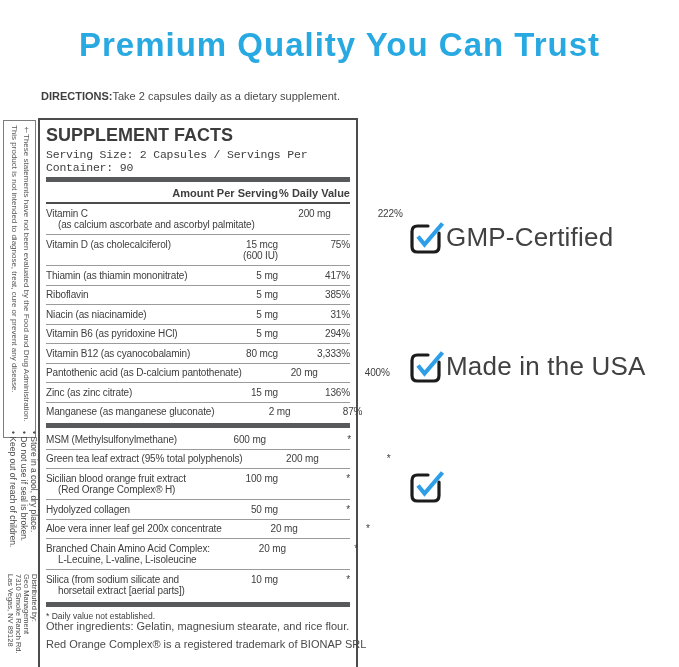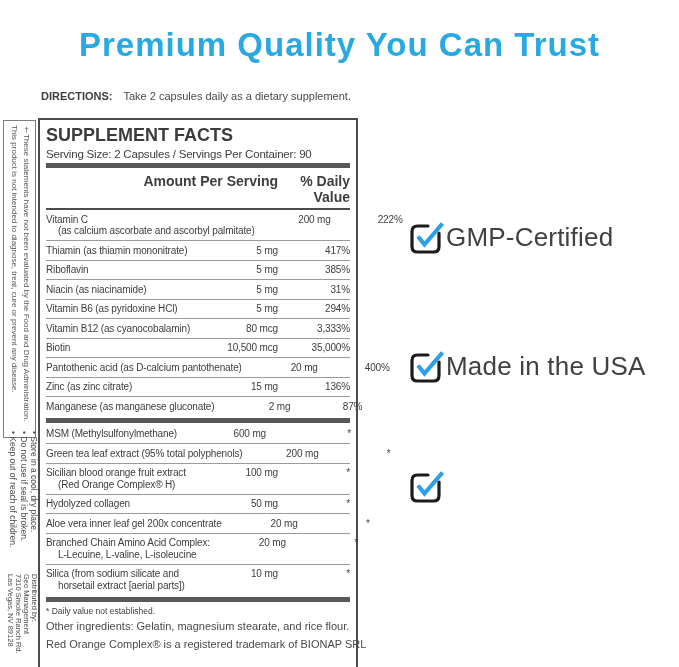--- a/index.html
+++ b/index.html
@@ -7,21 +7,21 @@
     width:679px;height:667px;position:relative;background:#ffffff;
     font-family:"Liberation Sans","DejaVu Sans",sans-serif;overflow:hidden;
   }
   .headline{
     position:absolute;top:1px;left:0;right:0;text-align:center;
     font-size:33px;font-weight:bold;letter-spacing:1px;line-height:44px;
     color:#29a9e1;white-space:nowrap;
   }
   .directions{position:absolute;left:41px;top:90px;font-size:11px;color:#4a4a4a;}
   .directions b{color:#3e3e3e;}
-  .dir-text{margin-left:11px;}
+  .dir-text{margin-left:0;}
 
   
   .v{writing-mode:vertical-rl;}
   .disclaimer-box{
     position:absolute;left:3px;top:120px;width:33px;height:318px;
     border:1px solid #7d7d7d;box-sizing:border-box;padding:4px 3px;
     font-size:8px;line-height:12px;color:#585858;
   }
   .side-bullets{
     position:absolute;left:7px;top:431px;width:32px;height:148px;
@@ -32,25 +32,25 @@
     font-size:7.5px;line-height:7.9px;color:#4c4c4c;
   }
 
   
   .facts{
     position:absolute;left:38px;top:118px;width:320px;height:621px;
     border:2px solid #4c4c4c;box-sizing:border-box;padding:4px 6px;
     color:#3e3e3e;
   }
   .facts-title{font-size:18px;font-weight:bold;letter-spacing:0;margin:1px 0 2px;color:#3c3c3c;}
-  .serving{font-size:11.5px;letter-spacing:-0.2px;margin-bottom:3px;}
+  .serving{font-size:11.5px;letter-spacing:-0.2px;margin-bottom:3px;font-family:Liberation Mono, monospace;}
   .thickbar{height:5px;background:#58595b;margin:2px 0;}
   .colheader{
     display:grid;grid-template-columns:1fr auto 72px;
-    font-size:14px;font-weight:bold;padding:3px 0 3px;
+    font-size:11px;font-weight:bold;padding:3px 0 3px;
     border-bottom:2.5px solid #4c4c4c;
   }
   .colheader .ch-amt{text-align:right;}
   .colheader .ch-dv{text-align:right;}
   .frow{
     display:grid;grid-template-columns:1fr 76px 72px;
     font-size:10px;letter-spacing:-0.15px;line-height:11.5px;
     padding:3.5px 0;border-top:1px solid #9b9b9b;
   }
   .frow:first-child{border-top:none;}
@@ -114,20 +114,26 @@
     <span class="ch-dv">% Daily Value</span>
   </div>
   <div>
       <div class="frow">
         <div class="fname">Vitamin C</div>
         <div class="famt">200 mg</div>
         <div class="fdv">222%</div>
         <div class="fsub">(as calcium ascorbate and ascorbyl palmitate)</div>
       </div>
       <div class="frow">
+        <div class="fname">Vitamin D (as cholecalciferol)</div>
+        <div class="famt">15 mcg</div>
+        <div class="fdv">75%</div>
+        <div class="famt2">(600 IU)</div>
+      </div>
+      <div class="frow">
         <div class="fname">Thiamin (as thiamin mononitrate)</div>
         <div class="famt">5 mg</div>
         <div class="fdv">417%</div>
       </div>
       <div class="frow">
         <div class="fname">Riboflavin</div>
         <div class="famt">5 mg</div>
         <div class="fdv">385%</div>
       </div>
       <div class="frow">
@@ -137,25 +143,20 @@
       </div>
       <div class="frow">
         <div class="fname">Vitamin B6 (as pyridoxine HCl)</div>
         <div class="famt">5 mg</div>
         <div class="fdv">294%</div>
       </div>
       <div class="frow">
         <div class="fname">Vitamin B12 (as cyanocobalamin)</div>
         <div class="famt">80 mcg</div>
         <div class="fdv">3,333%</div>
-      </div>
-      <div class="frow">
-        <div class="fname">Biotin</div>
-        <div class="famt">10,500 mcg</div>
-        <div class="fdv">35,000%</div>
       </div>
       <div class="frow">
         <div class="fname">Pantothenic acid (as D-calcium pantothenate)</div>
         <div class="famt">20 mg</div>
         <div class="fdv">400%</div>
       </div>
       <div class="frow">
         <div class="fname">Zinc (as zinc citrate)</div>
         <div class="famt">15 mg</div>
         <div class="fdv">136%</div>

